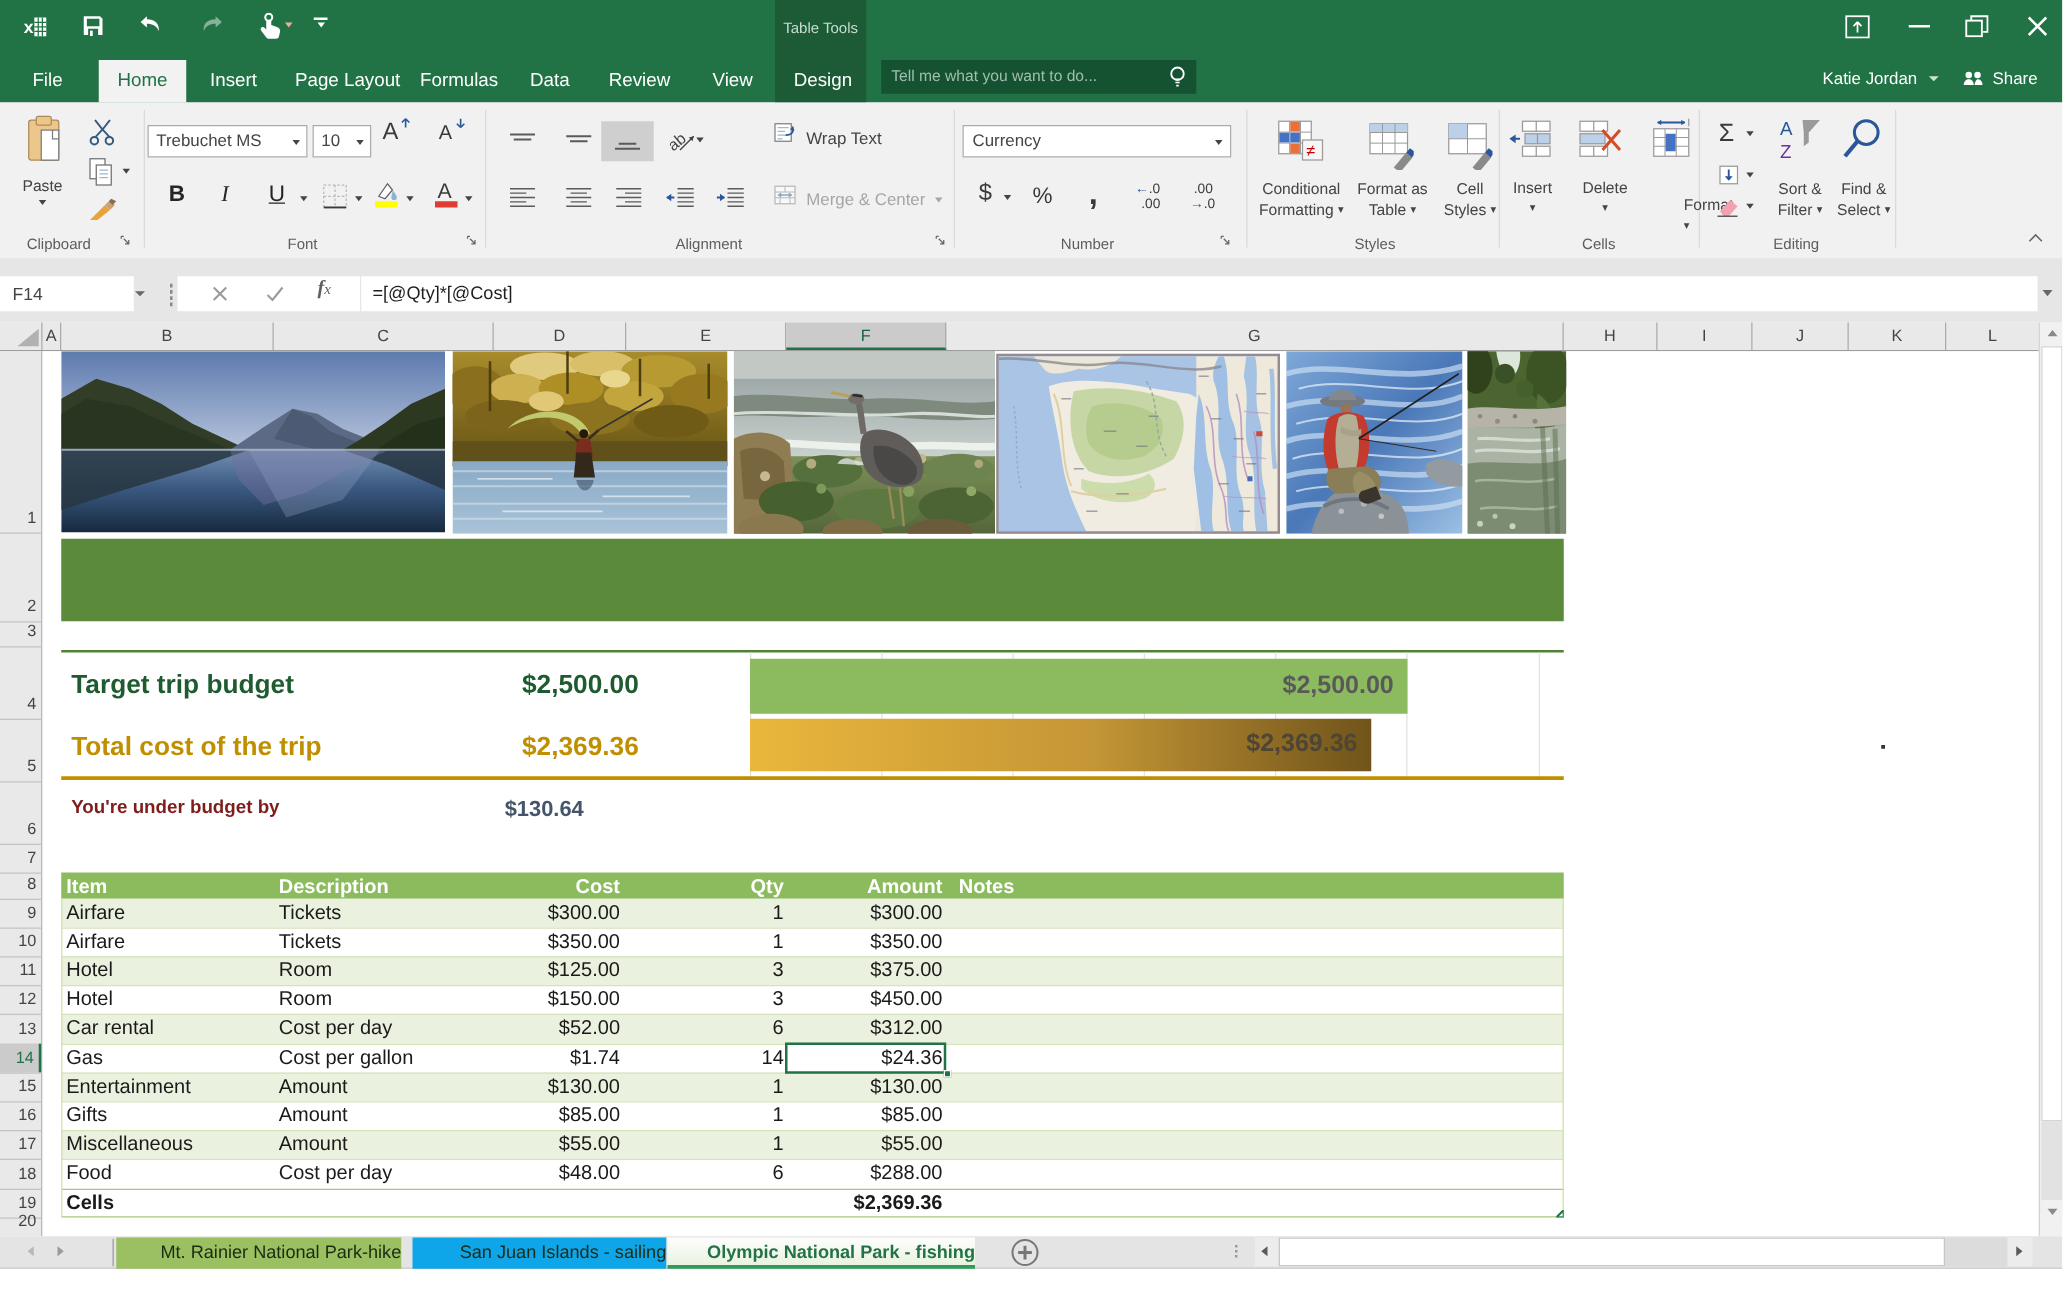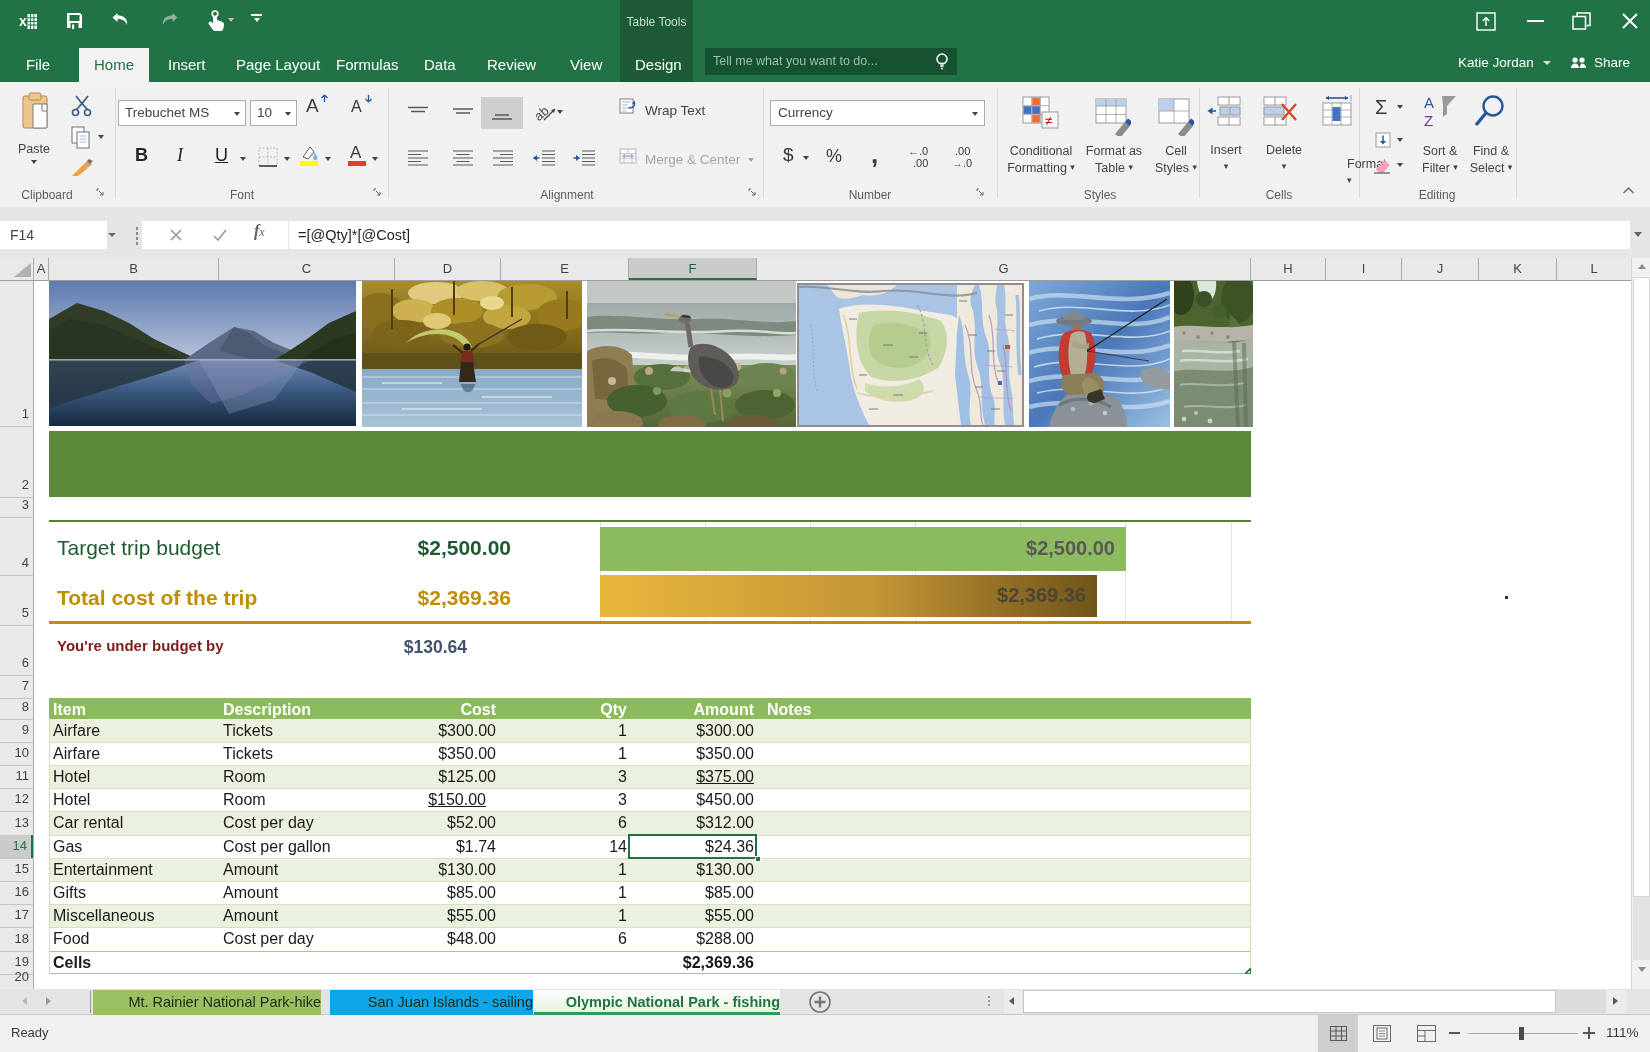--- a/index.html
+++ b/index.html
@@ -614,21 +614,21 @@
     <path d="M6 104 C 20 100, 44 108, 70 102 M 10 126 C 28 122, 50 130, 72 124" stroke="#c2ccba" stroke-width="2" fill="none" opacity=".6"></path>
     <circle cx="10" cy="138" r="2.4" fill="#c8cfc0"></circle>
       <circle cx="22" cy="132" r="2" fill="#bcc4b2"></circle>
       <circle cx="36" cy="140" r="2.4" fill="#ccd2c4"></circle>
     <path d="M60 60 l4 86 M70 62l2 84" stroke="#5a6c50" stroke-width="4" opacity=".5"></path>
   </svg>
 
   <div class="ab" style="left:49px;top:431px;width:1202px;height:66px;background:#5b8a3b;"></div>
   <div class="ab" style="left:49px;top:520px;width:1202px;height:2px;background:#538135;"></div>
 
-  <div class="ab" style="left:57px;top:536px;font-size:21px;font-weight:normal;color:#1e5b31;">Target trip budget</div>
+  <div class="ab" style="left:57px;top:536px;font-size:21px;font-weight:bold;color:#1e5b31;">Target trip budget</div>
   <div class="ab r" style="left:311px;top:536px;width:200px;font-size:21px;font-weight:bold;color:#1e5b31;">$2,500.00</div>
   <div class="ab" style="left:57px;top:586px;font-size:21px;font-weight:bold;color:#bf8f00;">Total cost of the trip</div>
   <div class="ab r" style="left:311px;top:586px;width:200px;font-size:21px;font-weight:bold;color:#bf8f00;">$2,369.36</div>
 
   <div class="ab" style="left:600px;top:522px;width:1px;height:100px;background:#e2e2e2;"></div>
   <div class="ab" style="left:705px;top:522px;width:1px;height:100px;background:#e2e2e2;"></div>
   <div class="ab" style="left:810px;top:522px;width:1px;height:100px;background:#e2e2e2;"></div>
   <div class="ab" style="left:915px;top:522px;width:1px;height:100px;background:#e2e2e2;"></div>
   <div class="ab" style="left:1020px;top:522px;width:1px;height:100px;background:#e2e2e2;"></div>
   <div class="ab" style="left:1125px;top:522px;width:1px;height:100px;background:#e2e2e2;"></div>
@@ -658,24 +658,24 @@
   <div class="ab tt" style="left:53px;top:744px;">Airfare</div>
   <div class="ab tt" style="left:223px;top:744px;">Tickets</div>
   <div class="ab tt r" style="left:397px;top:744px;width:99px;">$350.00</div>
   <div class="ab tt r" style="left:527px;top:744px;width:100px;">1</div>
   <div class="ab tt r" style="left:654px;top:744px;width:100px;">$350.00</div>
   <div class="ab" style="left:49px;top:765px;width:1202px;height:23px;background:#eaf1de;"></div>
   <div class="ab tt" style="left:53px;top:767px;">Hotel</div>
   <div class="ab tt" style="left:223px;top:767px;">Room</div>
   <div class="ab tt r" style="left:397px;top:767px;width:99px;">$125.00</div>
   <div class="ab tt r" style="left:527px;top:767px;width:100px;">3</div>
-  <div class="ab tt r" style="left:654px;top:767px;width:100px;text-decoration:underline;">$375.00</div>
+  <div class="ab tt r" style="left:654px;top:767px;width:100px;">$375.00</div>
   <div class="ab tt" style="left:53px;top:790px;">Hotel</div>
   <div class="ab tt" style="left:223px;top:790px;">Room</div>
-  <div class="ab tt r" style="left:387px;top:790px;width:99px;text-decoration:underline;">$150.00</div>
+  <div class="ab tt r" style="left:397px;top:790px;width:99px;">$150.00</div>
   <div class="ab tt r" style="left:527px;top:790px;width:100px;">3</div>
   <div class="ab tt r" style="left:654px;top:790px;width:100px;">$450.00</div>
   <div class="ab" style="left:49px;top:811px;width:1202px;height:24px;background:#eaf1de;"></div>
   <div class="ab tt" style="left:53px;top:813px;">Car rental</div>
   <div class="ab tt" style="left:223px;top:813px;">Cost per day</div>
   <div class="ab tt r" style="left:397px;top:813px;width:99px;">$52.00</div>
   <div class="ab tt r" style="left:527px;top:813px;width:100px;">6</div>
   <div class="ab tt r" style="left:654px;top:813px;width:100px;">$312.00</div>
   <div class="ab tt" style="left:53px;top:837px;">Gas</div>
   <div class="ab tt" style="left:223px;top:837px;">Cost per gallon</div>
@@ -748,36 +748,13 @@
     <div class="ab" style="left:988px;top:7px;width:1.6px;height:2px;background:#9a9a9a;box-shadow:0 4px #9a9a9a,0 8px #9a9a9a;"></div>
     <div class="ab" style="left:1004px;top:1px;width:18px;height:23px;background:#ececec;">
         <div class="ab" style="left:5px;top:7px;width:0;height:0;border-top:4.5px solid transparent;border-bottom:4.5px solid transparent;border-right:5.5px solid #5a5a5a;"></div>
       </div>
     <div class="ab" style="left:1023px;top:1px;width:533px;height:23px;background:#fff;border:1px solid #c6c6c6;box-sizing:border-box;"></div>
     <div class="ab" style="left:1556px;top:1px;width:50px;height:23px;background:#dcdcdc;"></div>
     <div class="ab" style="left:1606px;top:1px;width:20px;height:23px;background:#ececec;">
         <div class="ab" style="left:7px;top:7px;width:0;height:0;border-top:4.5px solid transparent;border-bottom:4.5px solid transparent;border-left:5.5px solid #5a5a5a;"></div>
       </div>
   </div>
-  <div class="ab" id="statusbar">
-    <div class="ab" style="left:11px;top:10px;font-size:13px;color:#3a3a3a;">Ready</div>
-    <div class="ab" style="left:1318px;top:0;width:40px;height:37px;background:#cecece;"></div>
-    <svg class="ab" style="left:1330px;top:11px" width="17" height="15" viewBox="0 0 17 15">
-      <rect x="0.5" y="0.5" width="16" height="14" fill="none" stroke="#585858"></rect>
-      <path d="M0.5 5h16M0.5 10h16M6 0.5v14M11.5 0.5v14" stroke="#585858"></path>
-    </svg>
-    <svg class="ab" style="left:1373px;top:10px" width="18" height="17" viewBox="0 0 18 17">
-      <rect x="0.5" y="0.5" width="17" height="16" fill="none" stroke="#6a6a6a"></rect>
-      <rect x="4" y="3" width="10" height="11" fill="none" stroke="#6a6a6a"></rect>
-      <path d="M6 6h6M6 8.5h6M6 11h6" stroke="#8a8a8a"></path>
-    </svg>
-    <svg class="ab" style="left:1417px;top:10px" width="19" height="17" viewBox="0 0 19 17">
-      <rect x="0.5" y="0.5" width="18" height="16" fill="none" stroke="#6a6a6a"></rect>
-      <path d="M0.5 5.5h18M8 5.5v11M0.5 11h7.5" stroke="#6a6a6a"></path>
-    </svg>
-    <div class="ab" style="left:1449px;top:17px;width:11px;height:2px;background:#585858;"></div>
-    <div class="ab" style="left:1468px;top:18px;width:110px;height:1px;background:#a8a8a8;"></div>
-    <div class="ab" style="left:1519px;top:12px;width:5px;height:13px;background:#4a4a4a;"></div>
-    <div class="ab" style="left:1583px;top:17px;width:12px;height:2px;background:#585858;"></div>
-    <div class="ab" style="left:1583px;top:12px;width:2px;height:12px;background:#585858;margin-left:5px;"></div>
-    <div class="ab" style="left:1606px;top:10px;font-size:13.5px;color:#3a3a3a;">111%</div>
-  </div>
 </div>
 
 </body></html>

